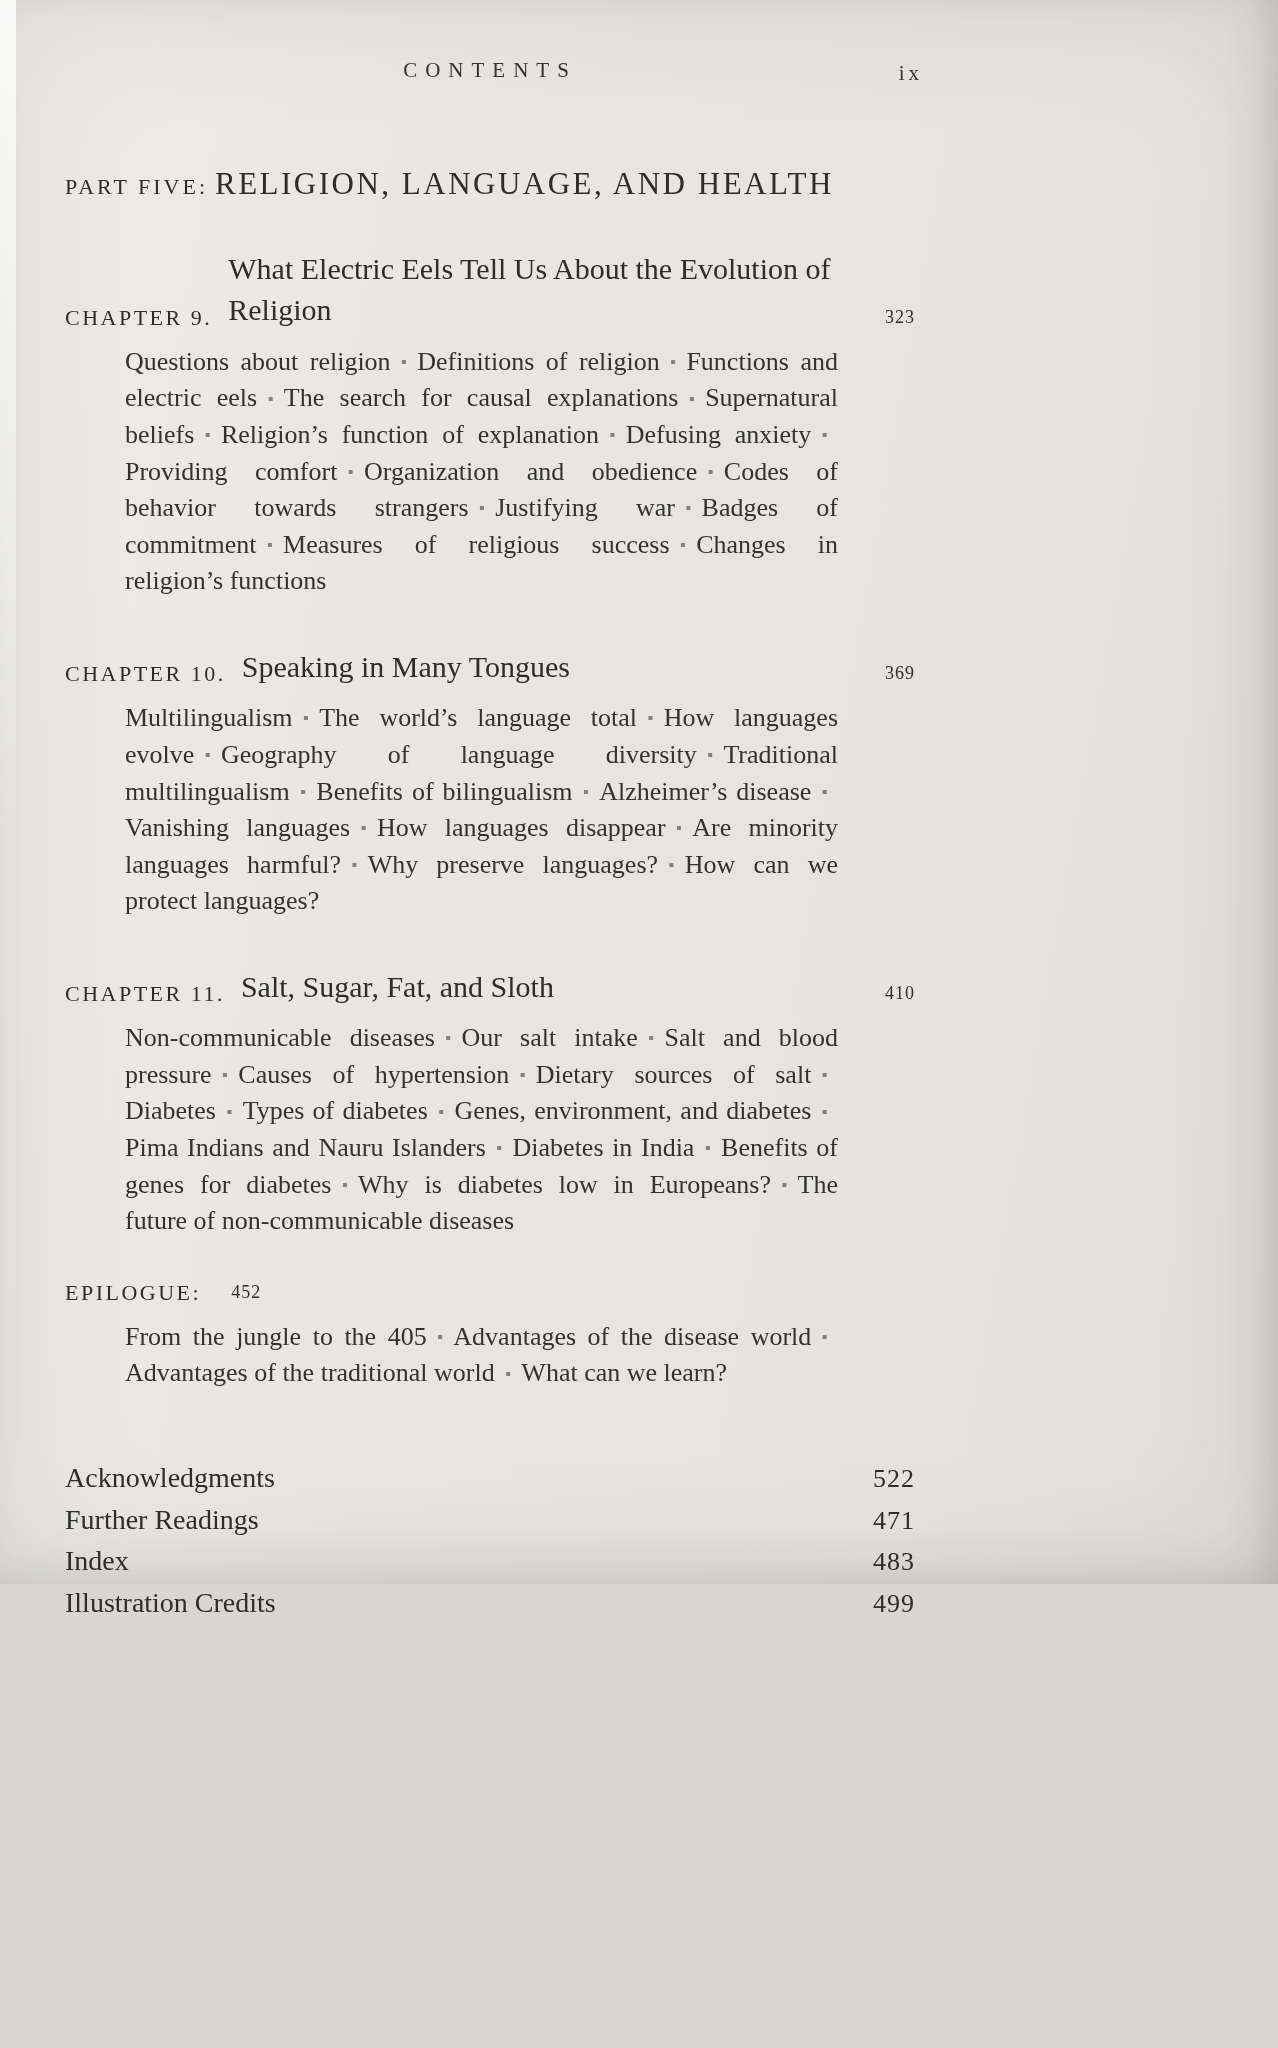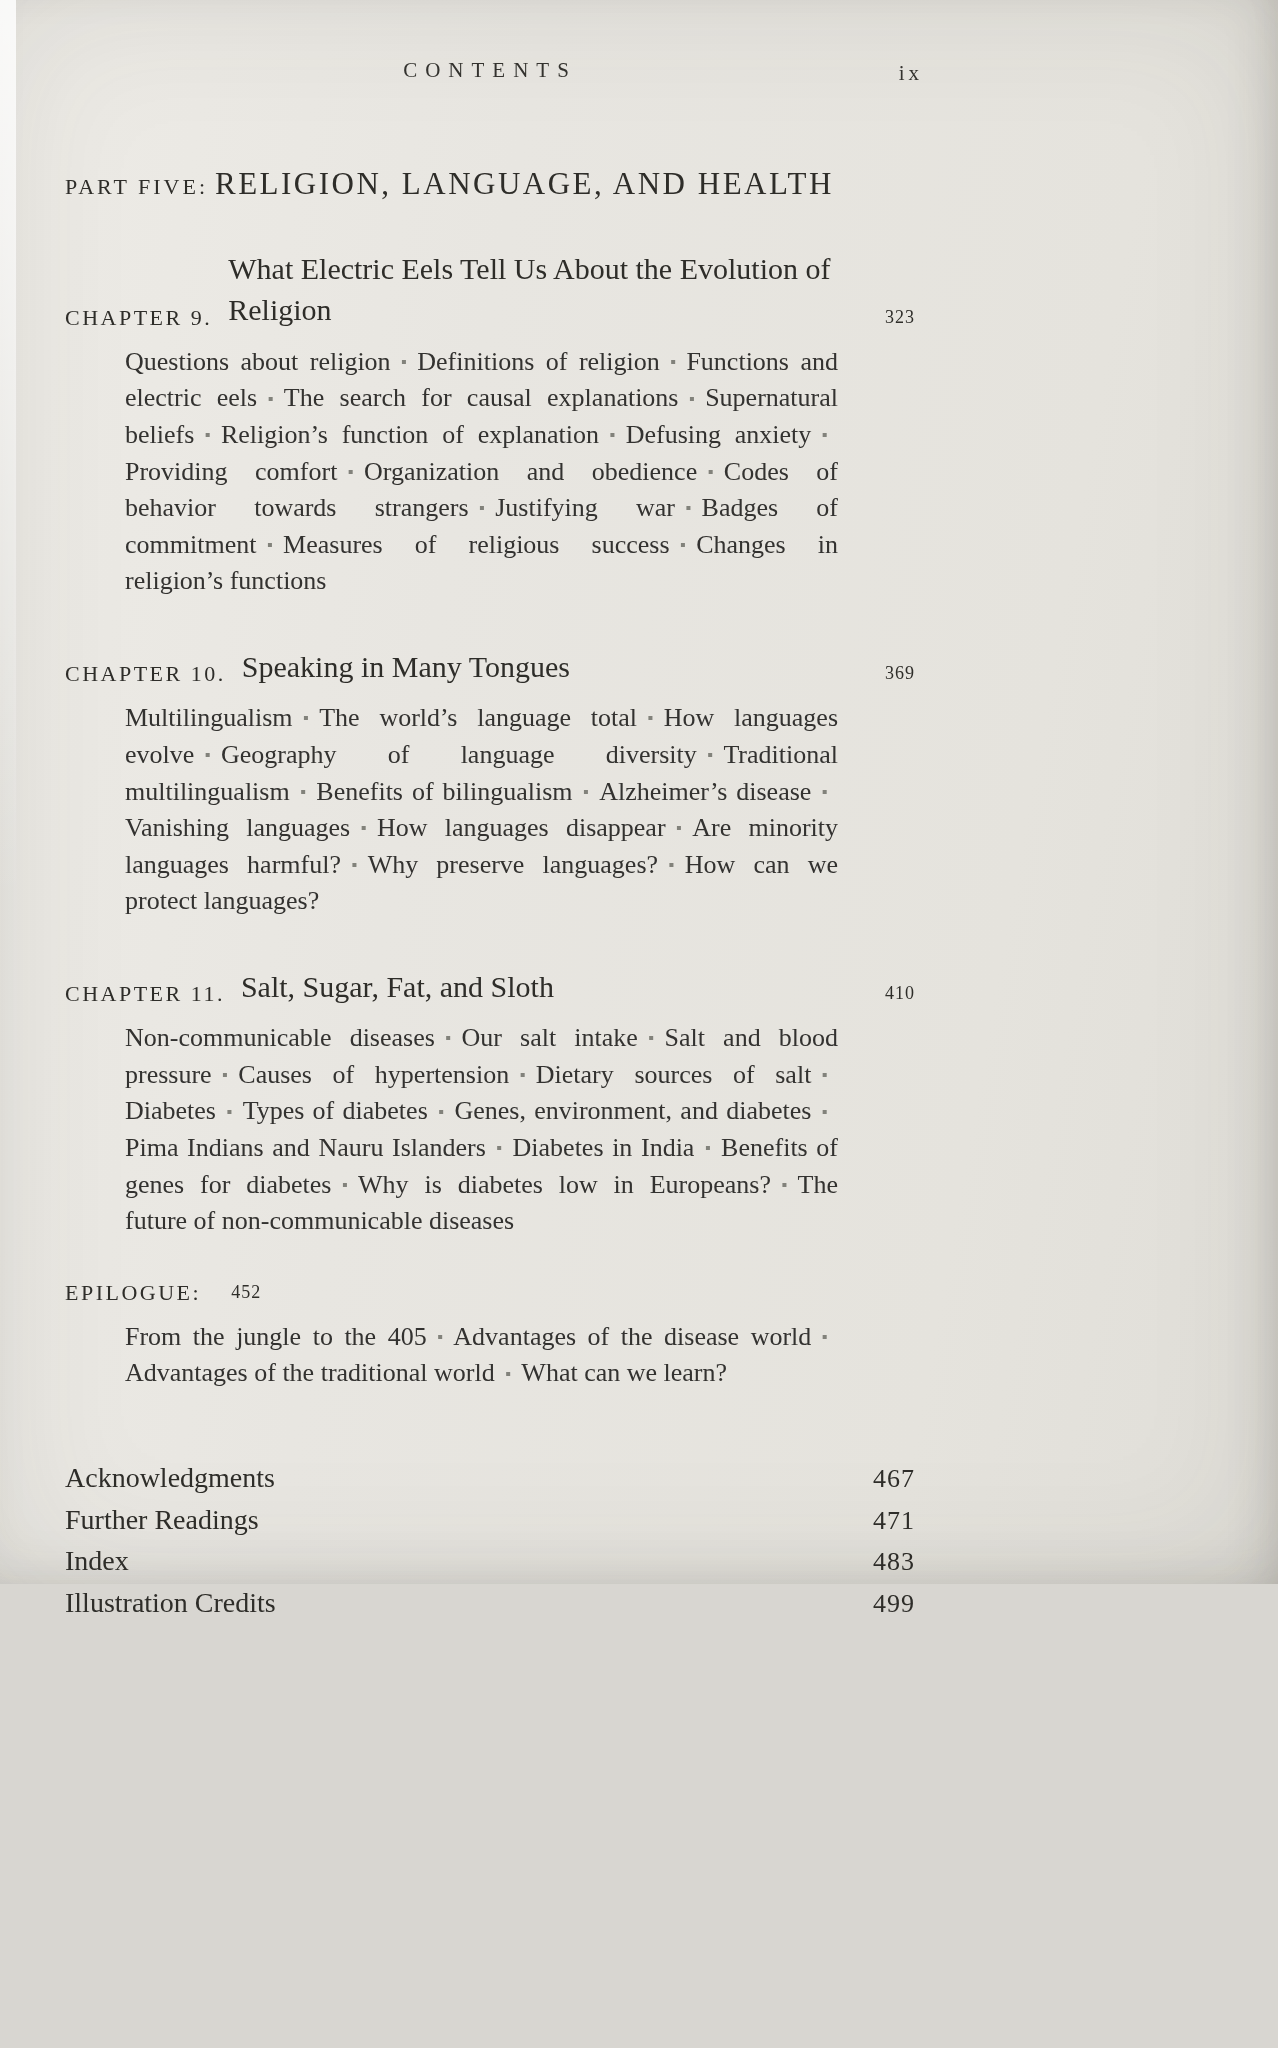--- a/index.html
+++ b/index.html
@@ -160,21 +160,21 @@
     <div class="entry-head">
       <span class="entry-label">EPILOGUE:</span>
       <span class="entry-page">452</span>
     </div>
     <div class="topics"><span>From the jungle to the 405</span><span class="sep">▪</span><span>Advantages of the disease world</span><span class="sep">▪</span><span>Advantages of the traditional world</span><span class="sep">▪</span><span>What can we learn?</span></div>
   </div>
 
   <div class="back-matter">
     <div class="bm-row">
       <span class="bm-title">Acknowledgments</span>
-      <span class="bm-page">467</span>
+      <span class="bm-page">522</span>
     </div>
     <div class="bm-row">
       <span class="bm-title">Further Readings</span>
       <span class="bm-page">471</span>
     </div>
     <div class="bm-row">
       <span class="bm-title">Index</span>
       <span class="bm-page">483</span>
     </div>
     <div class="bm-row">

